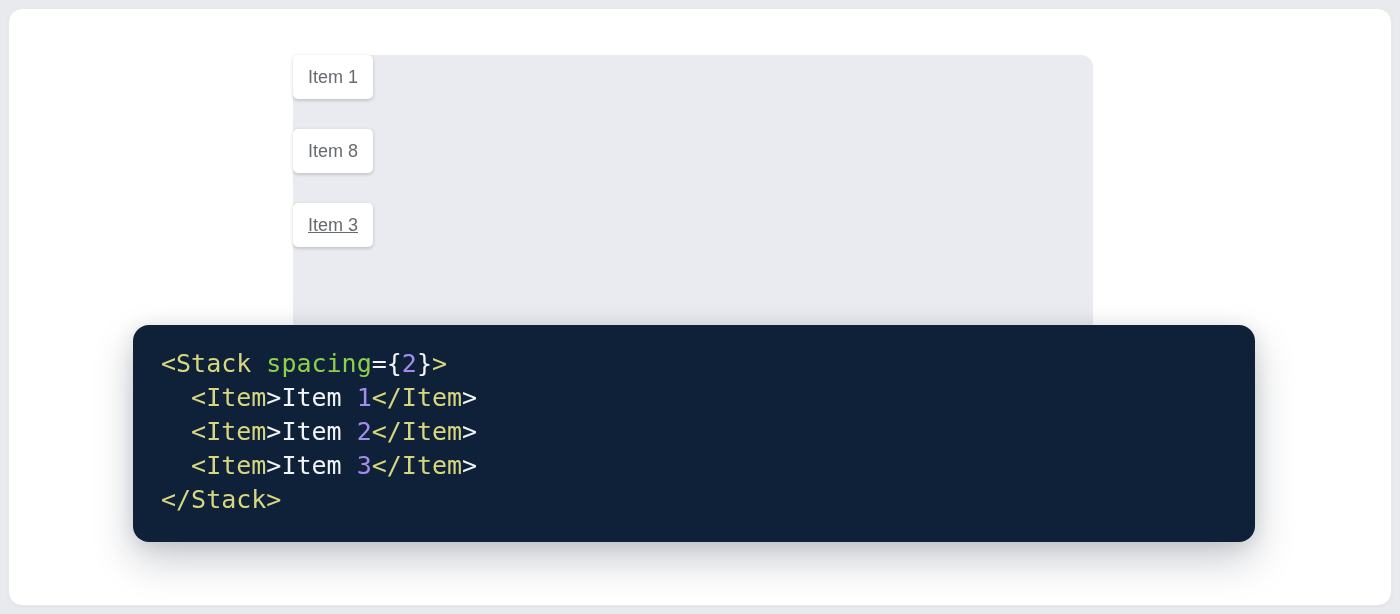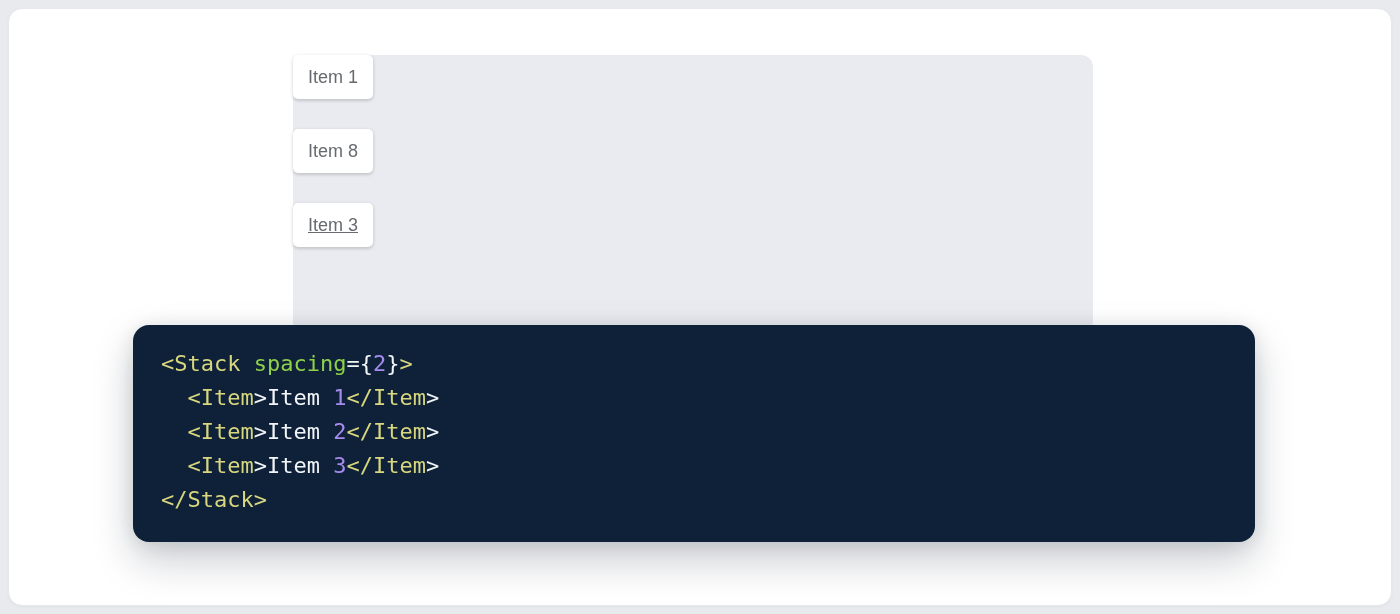--- a/index.html
+++ b/index.html
@@ -53,21 +53,21 @@
     margin: 0;
     background: #0e2138;
     border-radius: 16px;
     padding: 22px 28px;
     box-shadow: 0 18px 40px rgba(10,25,41,0.22), 0 2px 18px rgba(10,25,41,0.10);
   }
   .code-block code { display: block; }
   .code-line {
     white-space: pre;
     font-family: "DejaVu Sans Mono", monospace;
-    font-size: 22px;
+    font-size: 25px;
     line-height: 34px;
   }
 </style>
 </head>
 <body>
 
 <div class="frame" style="background: rgb(232, 234, 237);">
   <div class="card" style="background: rgb(255, 255, 255);">
 
     <div class="demo-panel" style="background: rgb(233, 235, 240);">

